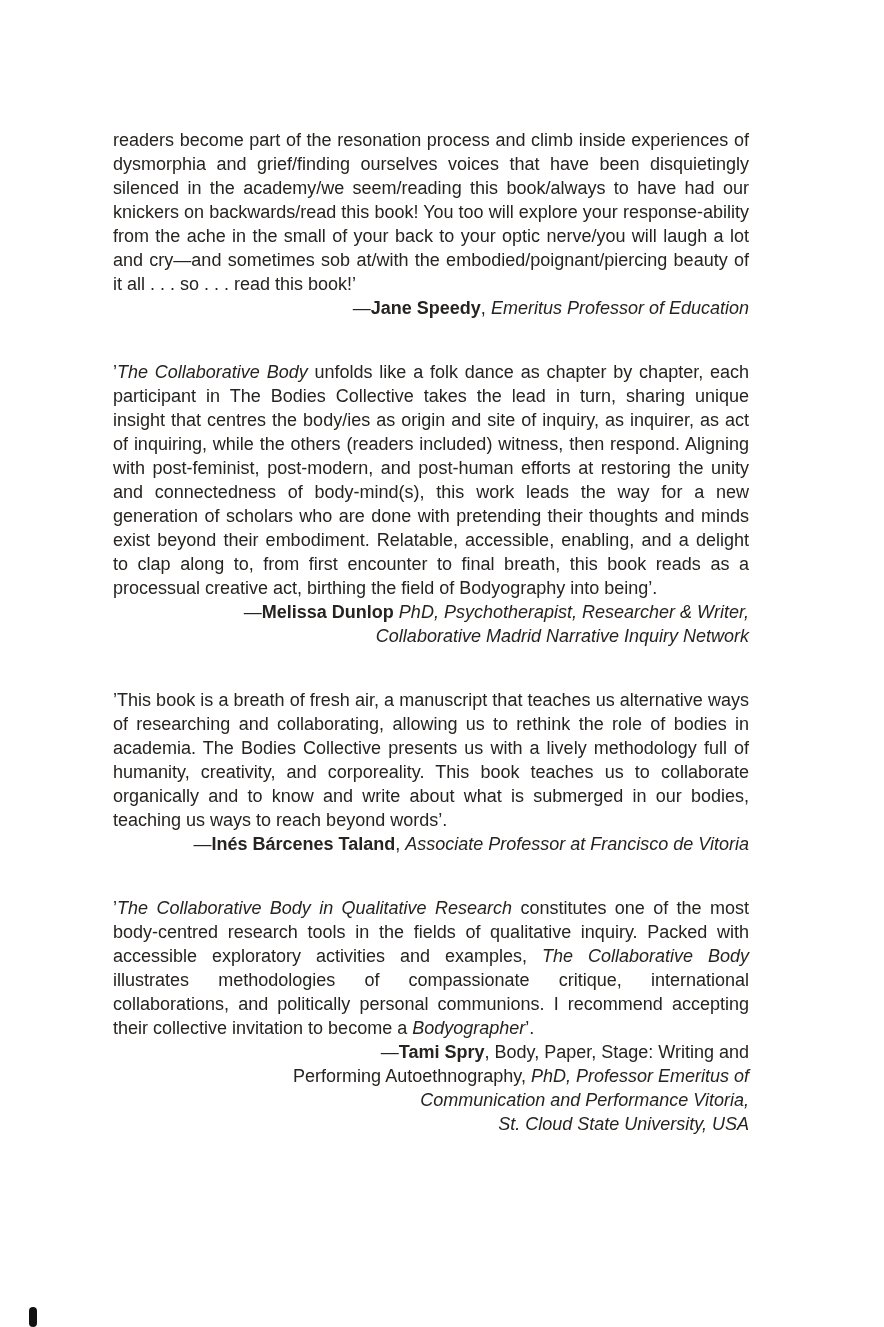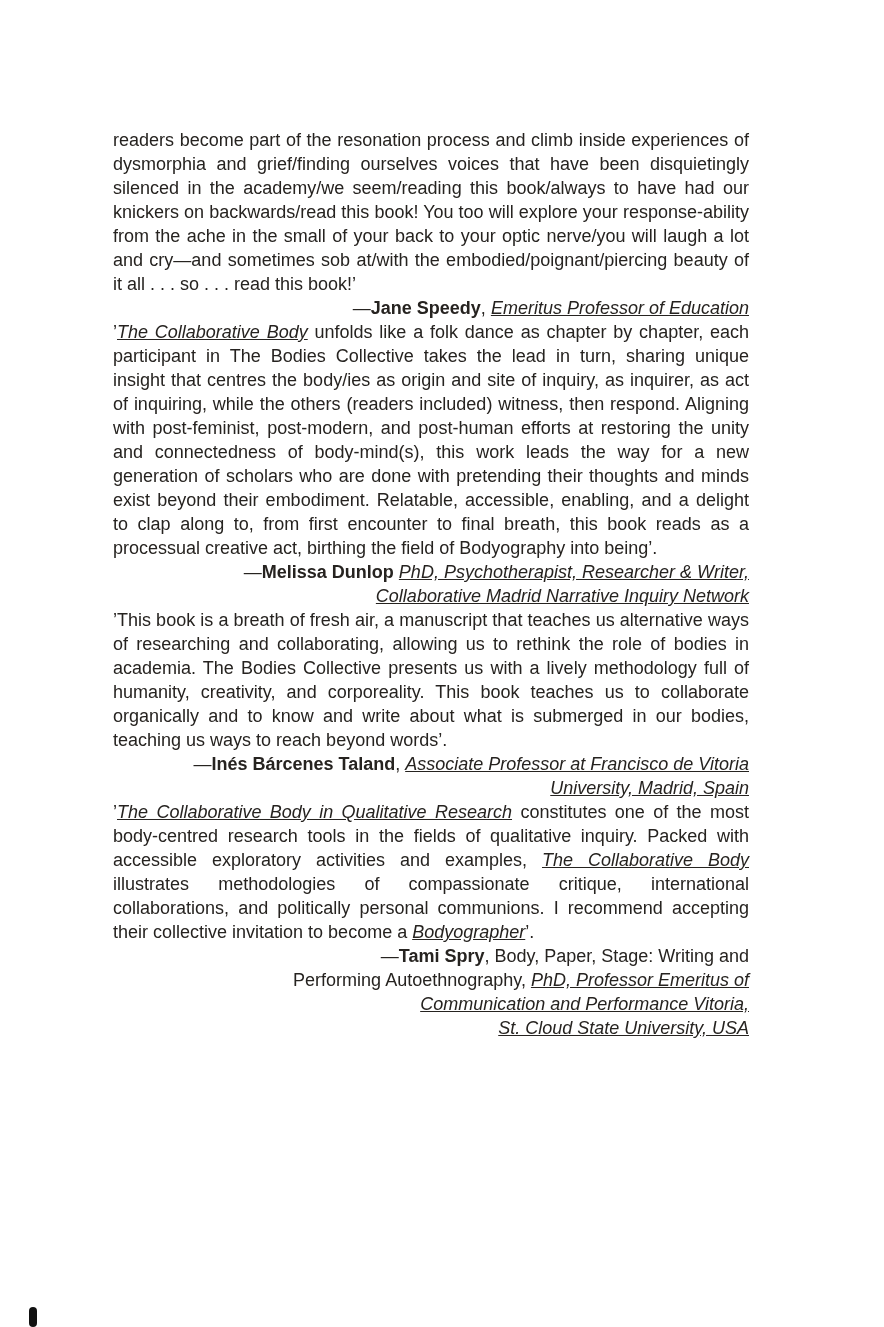--- a/index.html
+++ b/index.html
@@ -25,26 +25,27 @@
     width: 636px;
     color: #262320;
     font-size: 18px;
     line-height: 24px;
   }
   .block.paragraph {
     text-align: justify;
     text-justify: inter-word;
   }
   .block.paragraph:not(:first-child) {
+    margin-top: 40px;
   }
   .block.attribution {
     text-align: right;
   }
   .attr-line { white-space: nowrap; }
-  .r-italic { font-style: italic; text-decoration: underline; }
+  .r-italic { font-style: italic; }
   .r-bold   { font-weight: 700; }
   .edge-mark {
     position: absolute;
     left: 29px;
     top: 1307px;
     width: 8px;
     height: 20px;
     background: #111111;
   }
 </style>
@@ -58,21 +59,20 @@
         <div class="attr-line"><span class="run r-normal">—</span><span class="run r-bold">Jane Speedy</span><span class="run r-normal">, </span><span class="run r-italic">Emeritus Professor of Education</span></div>
       </div>
       <div class="block paragraph"><span class="run r-normal">’</span><span class="run r-italic">The Collaborative Body</span><span class="run r-normal"> unfolds like a folk dance as chapter by chapter, each participant in The Bodies Collective takes the lead in turn, sharing unique insight that centres the body/ies as origin and site of inquiry, as inquirer, as act of inquiring, while the others (readers included) witness, then respond. Aligning with post-feminist, post-modern, and post-human efforts at restoring the unity and connectedness of body-mind(s), this work leads the way for a new generation of scholars who are done with pretending their thoughts and minds exist beyond their embodiment. Relatable, accessible, enabling, and a delight to clap along to, from first encounter to final breath, this book reads as a processual creative act, birthing the field of Bodyography into being’.</span></div>
       <div class="block attribution">
         <div class="attr-line"><span class="run r-normal">—</span><span class="run r-bold">Melissa Dunlop</span><span class="run r-normal"> </span><span class="run r-italic">PhD, Psychotherapist, Researcher &amp; Writer,</span></div>
         <div class="attr-line"><span class="run r-italic">Collaborative Madrid Narrative Inquiry Network</span></div>
       </div>
       <div class="block paragraph"><span class="run r-normal">’This book is a breath of fresh air, a manuscript that teaches us alternative ways of researching and collaborating, allowing us to rethink the role of bodies in academia. The Bodies Collective presents us with a lively methodology full of humanity, creativity, and corporeality. This book teaches us to collaborate organically and to know and write about what is submerged in our bodies, teaching us ways to reach beyond words’.</span></div>
       <div class="block attribution">
         <div class="attr-line"><span class="run r-normal">—</span><span class="run r-bold">Inés Bárcenes Taland</span><span class="run r-normal">, </span><span class="run r-italic">Associate Professor at Francisco de Vitoria</span></div>
-        <div class="attr-line"><span class="run r-italic">University, Madrid, Spain</span></div>
       </div>
       <div class="block paragraph"><span class="run r-normal">’</span><span class="run r-italic">The Collaborative Body in Qualitative Research</span><span class="run r-normal"> constitutes one of the most body-centred research tools in the fields of qualitative inquiry. Packed with accessible exploratory activities and examples, </span><span class="run r-italic">The Collaborative Body</span><span class="run r-normal"> illustrates methodologies of compassionate critique, international collaborations, and politically personal communions. I recommend accepting their collective invitation to become a </span><span class="run r-italic">Bodyographer</span><span class="run r-normal">’.</span></div>
       <div class="block attribution">
         <div class="attr-line"><span class="run r-normal">—</span><span class="run r-bold">Tami Spry</span><span class="run r-normal">, Body, Paper, Stage: Writing and</span></div>
         <div class="attr-line"><span class="run r-normal">Performing Autoethnography, </span><span class="run r-italic">PhD, Professor Emeritus of</span></div>
         <div class="attr-line"><span class="run r-italic">Communication and Performance Vitoria,</span></div>
         <div class="attr-line"><span class="run r-italic">St. Cloud State University, USA</span></div>
       </div>
     </div>
   <div class="edge-mark"></div>

